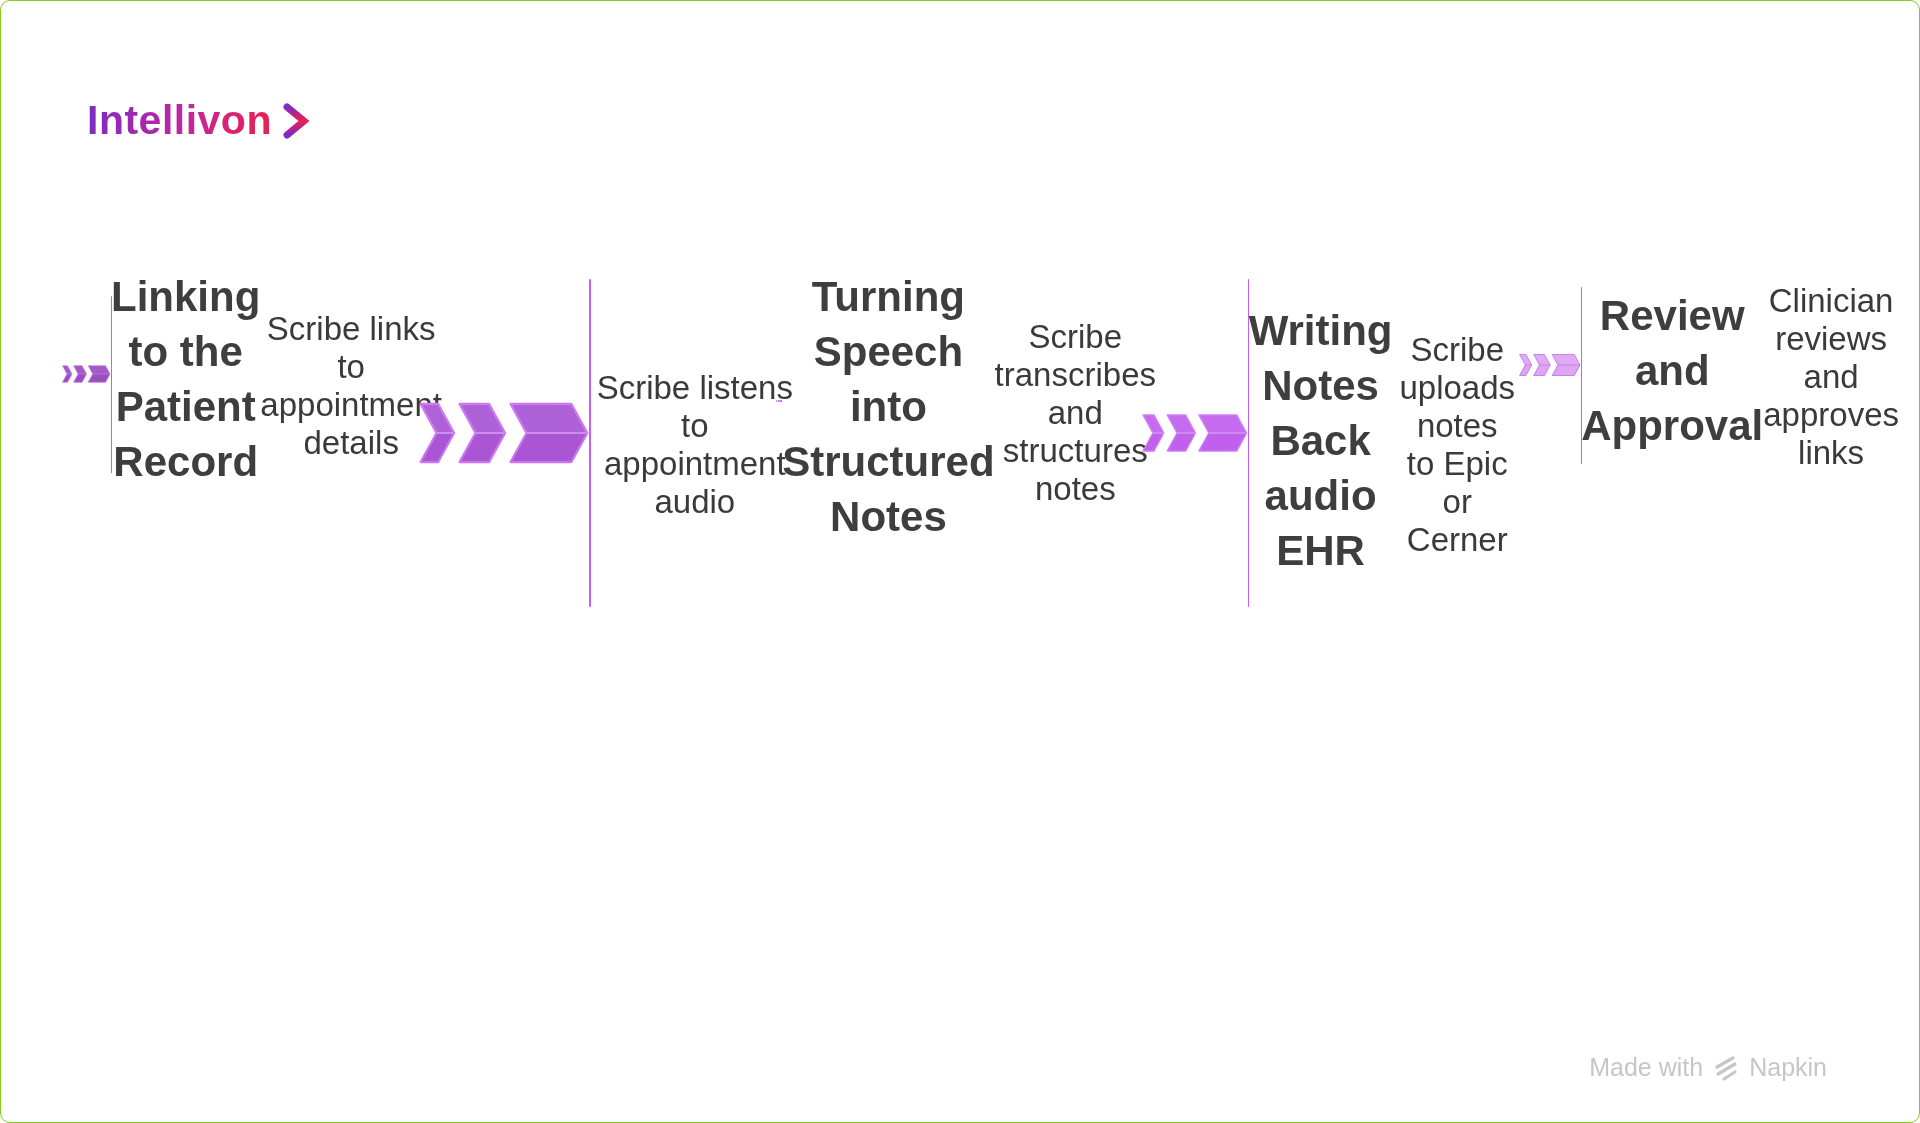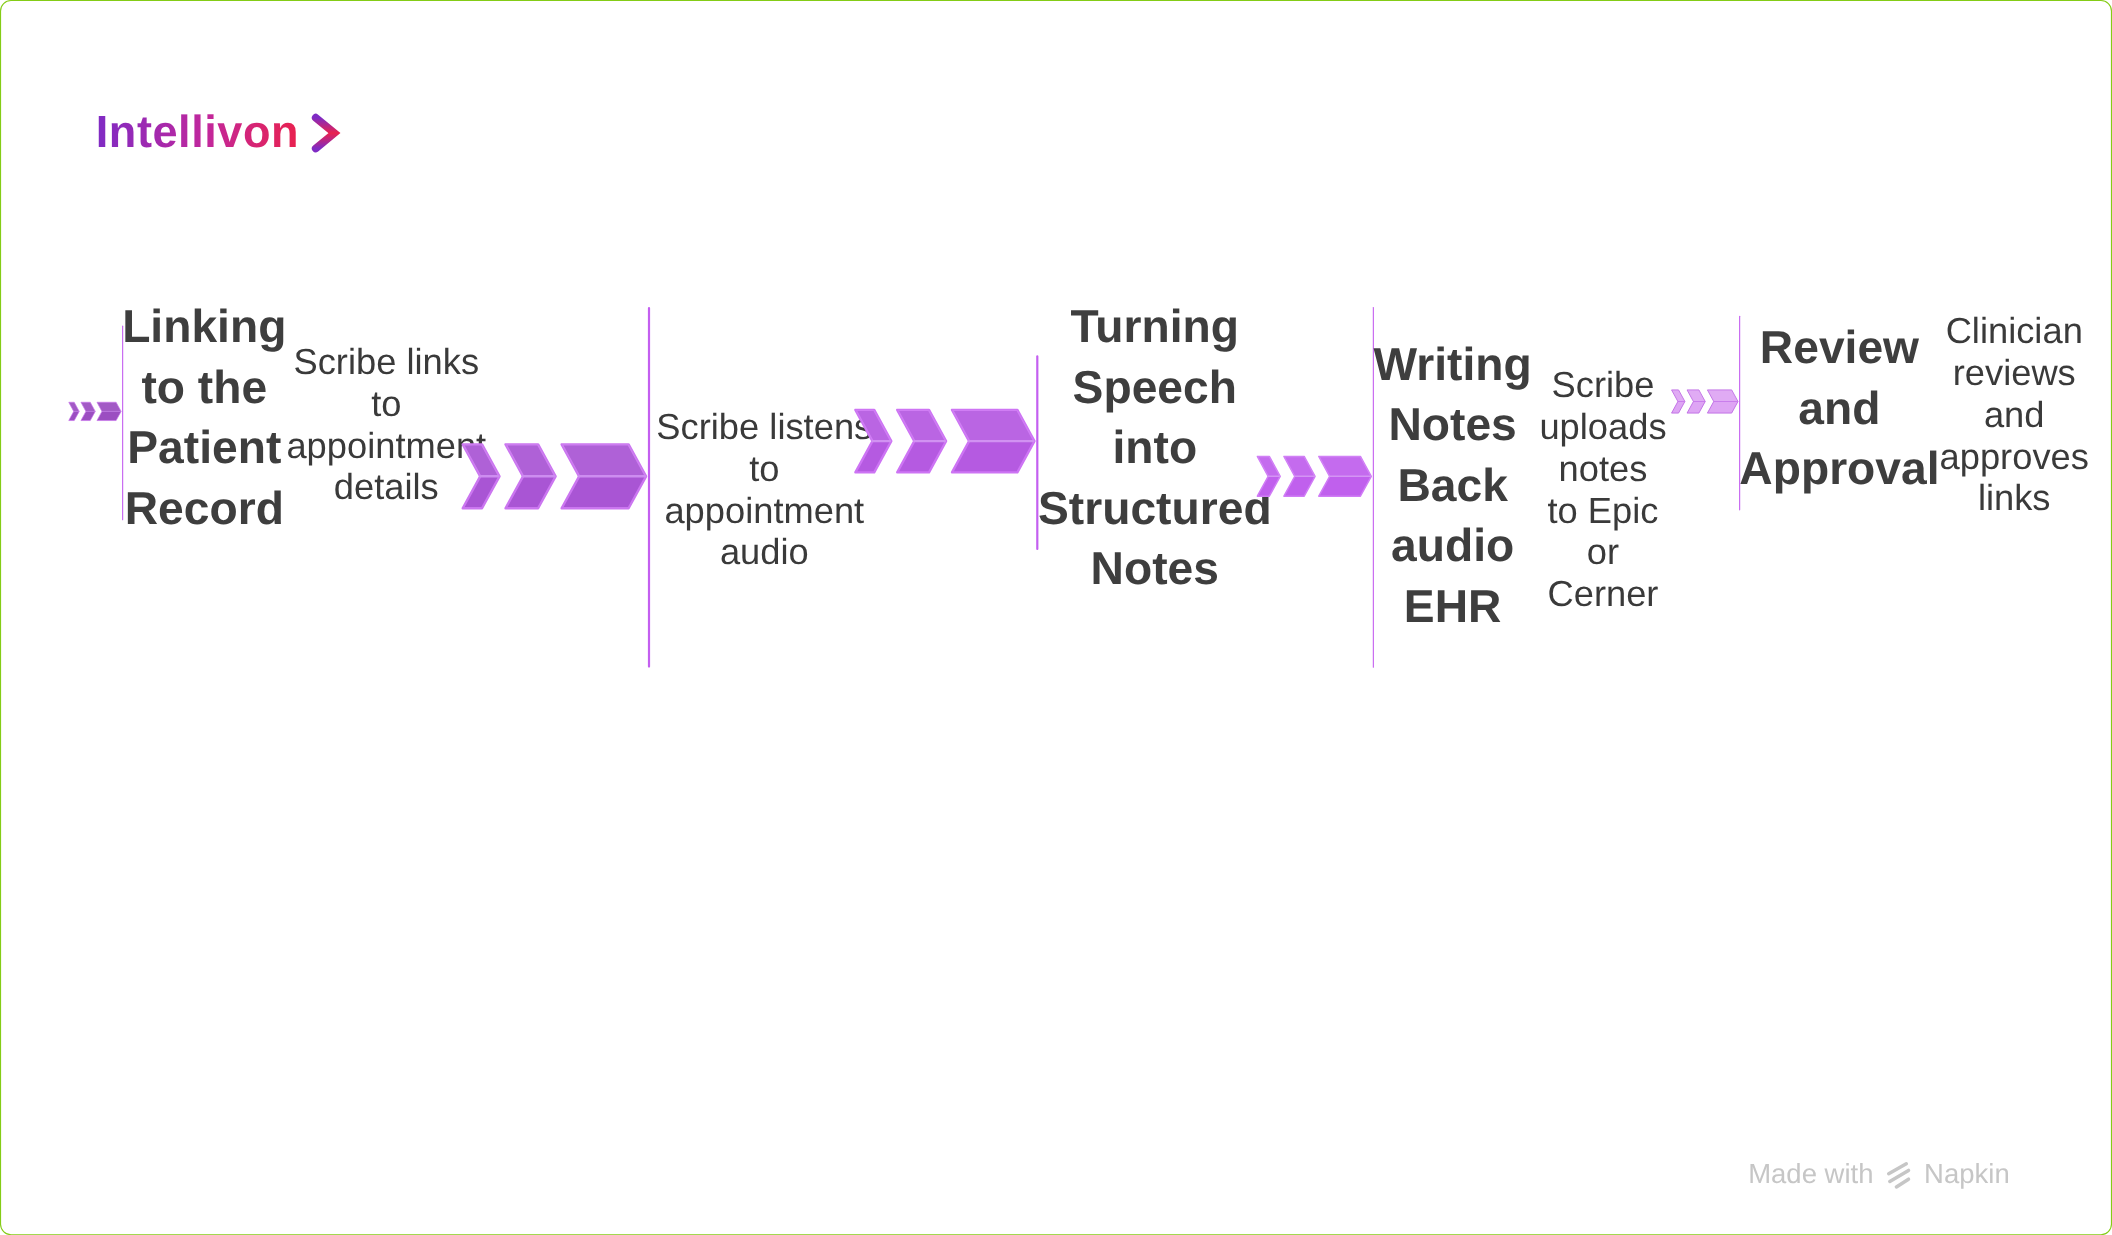--- a/index.html
+++ b/index.html
@@ -146,20 +146,22 @@
       <line class="seam" x1="103" y1="56" x2="155" y2="56"></line>
       <polygon class="body" points="167,3 278,3 307,56 278,109 167,109 196,56"></polygon>
       <polygon class="hl" points="167,3 278,3 307,56 196,56"></polygon>
       <line class="seam" x1="196" y1="56" x2="305" y2="56"></line>
     </svg>
     <div class="connector"></div>
     <div class="step-title">Turning
 Speech into
 Structured
 Notes</div>
+    <div class="step-desc">Scribe transcribes
+and structures notes</div>
   </div>
 
   <div class="step col4 long" style="--fill: #C060ED; --stroke: #D07CF6; --seam: #D494F4;">
     <svg class="chevrons" width="310" height="112" viewBox="0 0 310 112">
       <polygon class="body" points="3,3 35,3 64,56 35,109 3,109 32,56"></polygon>
       <polygon class="hl" points="3,3 35,3 64,56 32,56"></polygon>
       <line class="seam" x1="32" y1="56" x2="62" y2="56"></line>
       <polygon class="body" points="74,3 128,3 157,56 128,109 74,109 103,56"></polygon>
       <polygon class="hl" points="74,3 128,3 157,56 103,56"></polygon>
       <line class="seam" x1="103" y1="56" x2="155" y2="56"></line>

